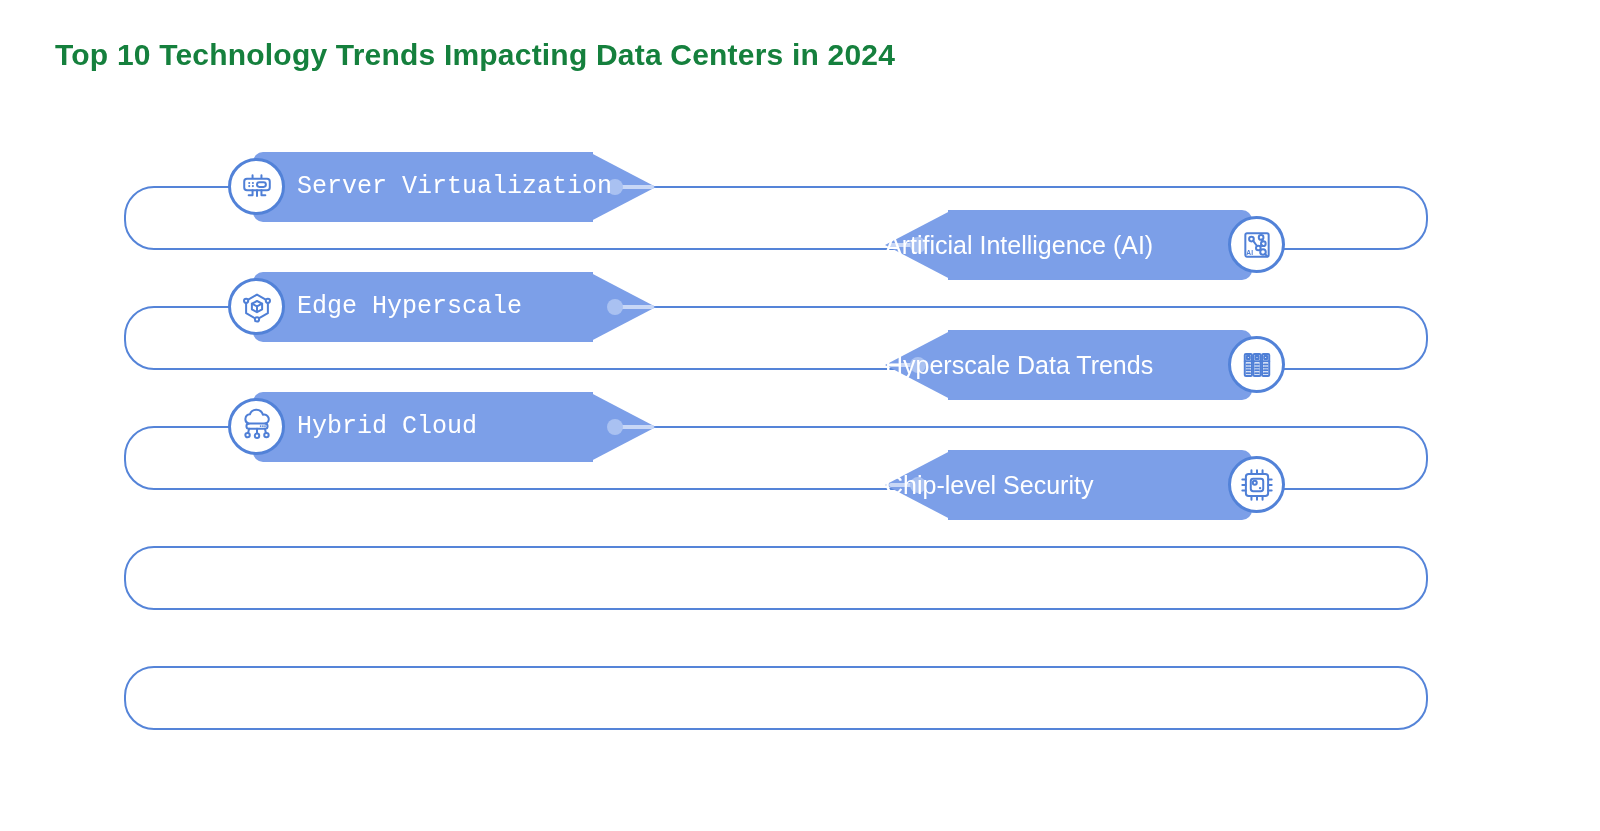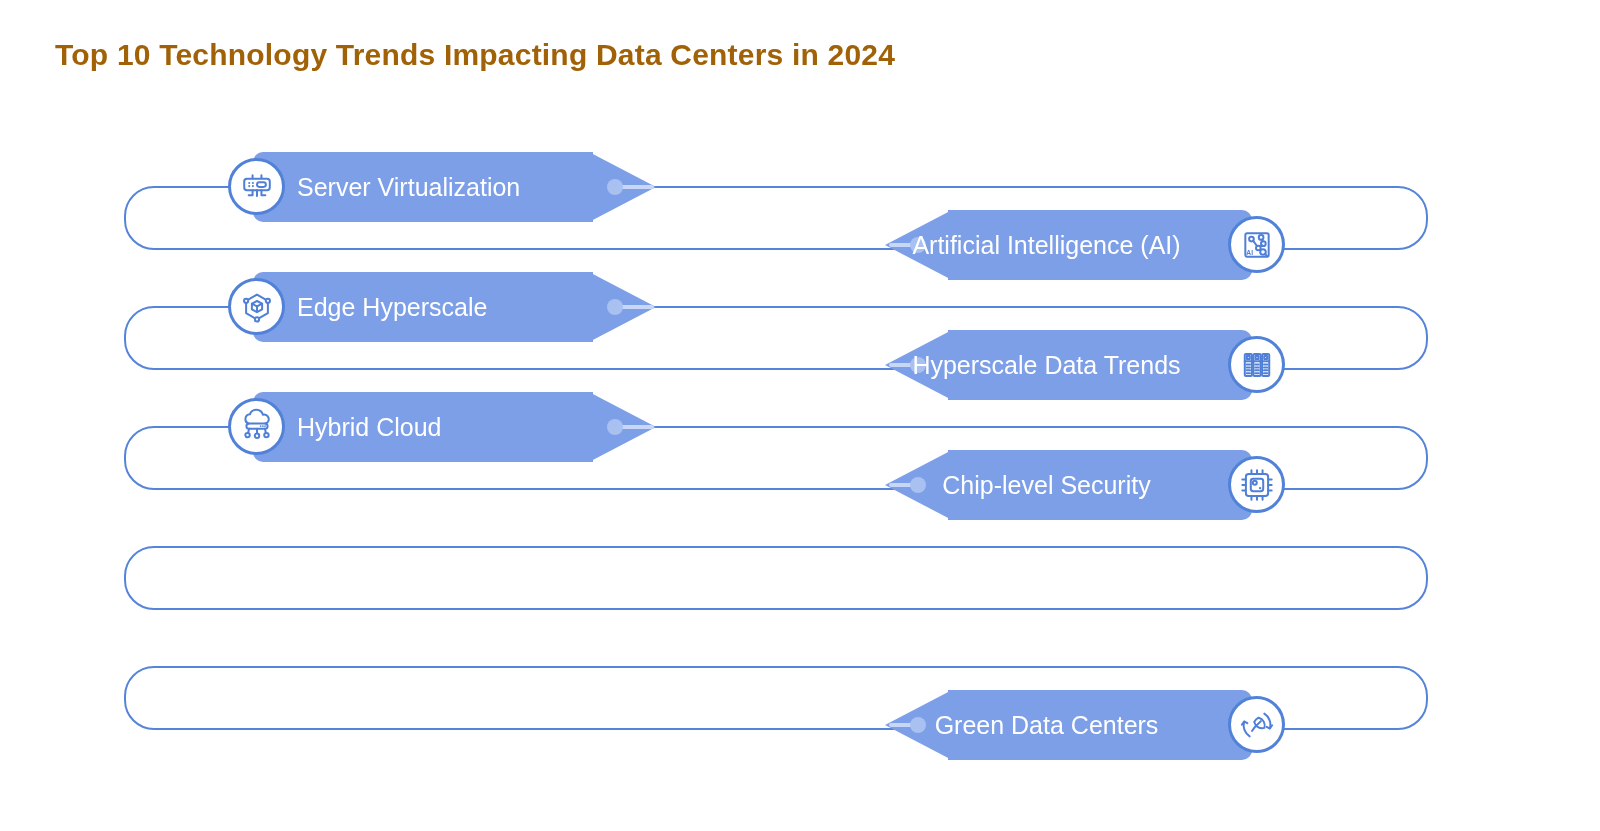--- a/index.html
+++ b/index.html
@@ -1,42 +1,42 @@
 <!DOCTYPE html>
 <html><head>
 <meta charset="utf-8">
 <style>
   html,body{margin:0;padding:0;background:#ffffff;}
   .canvas{position:relative;width:1600px;height:831px;background:#ffffff;overflow:hidden;
           font-family:"Liberation Sans", sans-serif;}
-  .title{position:absolute;left:55px;top:38px;font-size:30px;font-weight:700;color:#a16207;
+  .title{position:absolute;left:55px;top:38px;font-size:30px;font-weight:700;color:#15803d;
          letter-spacing:0.2px;}
   .pair{position:absolute;left:0;width:1600px;height:130px;}
   .p0{top:152px}.p1{top:272px}.p2{top:392px}.p3{top:512px}.p4{top:632px}
   .loop{position:absolute;left:124px;top:34px;width:1300px;height:60px;
         border:2px solid #5584d8;border-radius:30px;background:transparent;}
   .banner{position:absolute;height:70px;}
   .banner .body{position:absolute;top:0;bottom:0;background:#7c9fe8;}
-  .banner.left{left:253px;width:403px;top:0;}
+  .banner.left{left:253px;width:403px;top:0;font-family:Liberation Mono, monospace;}
   .banner.left .body{left:0;width:340px;border-radius:10px 0 0 10px;}
   .banner.left .arrow{position:absolute;top:0;left:336px;width:67px;height:70px;background:#7c9fe8;
         clip-path:polygon(0 0,100% 50%,0 100%);}
   .banner.right{left:885px;width:367px;top:58px;}
   .banner.right .body{right:0;width:304px;border-radius:0 10px 10px 0;}
   .banner.right .arrow{position:absolute;top:0;left:0;width:67px;height:70px;background:#7c9fe8;
         clip-path:polygon(100% 0,0 50%,100% 100%);}
   .icon-circle{position:absolute;top:6px;width:51px;height:51px;border-radius:50%;
         background:#ffffff;border:3px solid #5282d8;display:flex;align-items:center;justify-content:center;}
   .banner.left .icon-circle{left:-25px;}
   .banner.right .icon-circle{right:-33px;}
   .icon-circle svg{width:40px;height:40px;}
   .label{position:absolute;top:0;left:0;right:0;line-height:70px;color:#ffffff;font-size:25px;
          white-space:nowrap;}
   .banner.left .label{padding-left:44px;text-align:left;}
-  .banner.right .label{padding-right:44px;text-align:center;}
+  .banner.right .label{padding-right:44px;text-align:left;}
   .tip-line{position:absolute;top:33px;height:4px;background:#c8d7f6;border-radius:2px;}
   .banner.left .tip-line{left:362px;width:39px;}
   .banner.right .tip-line{left:4px;width:30px;}
   .tip-dot{position:absolute;top:27px;width:16px;height:16px;border-radius:50%;background:#a9c1f1;}
   .banner.left .tip-dot{left:354px;}
   .banner.right .tip-dot{left:25px;}
   .ic{stroke:#4f7fd6;fill:none;stroke-width:1.8;stroke-linecap:round;stroke-linejoin:round;}
   .icf{fill:#4f7fd6;stroke:none;}
   .icw{fill:#ffffff;stroke:#4f7fd6;stroke-width:1.8;}
 </style>
@@ -190,33 +190,14 @@
       <span class="label">Chip-level Security</span>
     </div>
   </div>
 
   <div class="pair p3">
     <div class="loop"></div>
   </div>
 
   <div class="pair p4">
     <div class="loop"></div>
-    <div class="banner right">
-      <div class="body"></div>
-      <div class="arrow"></div>
-      <div class="tip-line"></div>
-      <div class="tip-dot"></div>
-      <div class="icon-circle">
-        <svg viewBox="0 0 36 36">
-            <g class="ic">
-          <path d="M19.4 11.4c4.2 1.2 6.2 4.8 5.3 9.2-4.4 .9-8-1.1-9.2-5.3 1-1.9 2-3 3.9-3.9z"></path>
-          <path d="M21.5 14.5l-5.8 5.8-2.2 3.1"></path>
-          <path d="M24.6 7.8a11.7 11.7 0 0 1 5 13.1"></path>
-          <polyline points="31.6,18.2 29.6,21.2 26.7,19.6"></polyline>
-          <path d="M11.4 28.2a11.7 11.7 0 0 1-5-13.1"></path>
-          <polyline points="4.4,17.8 6.4,14.8 9.3,16.4"></polyline>
-            </g>
-        </svg>
-      </div>
-      <span class="label">Green Data Centers</span>
-    </div>
   </div>
 </div>
 
 </body></html>

